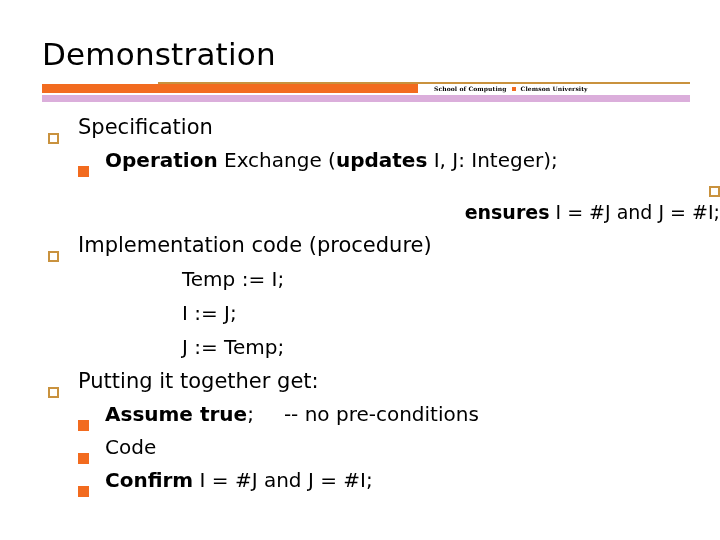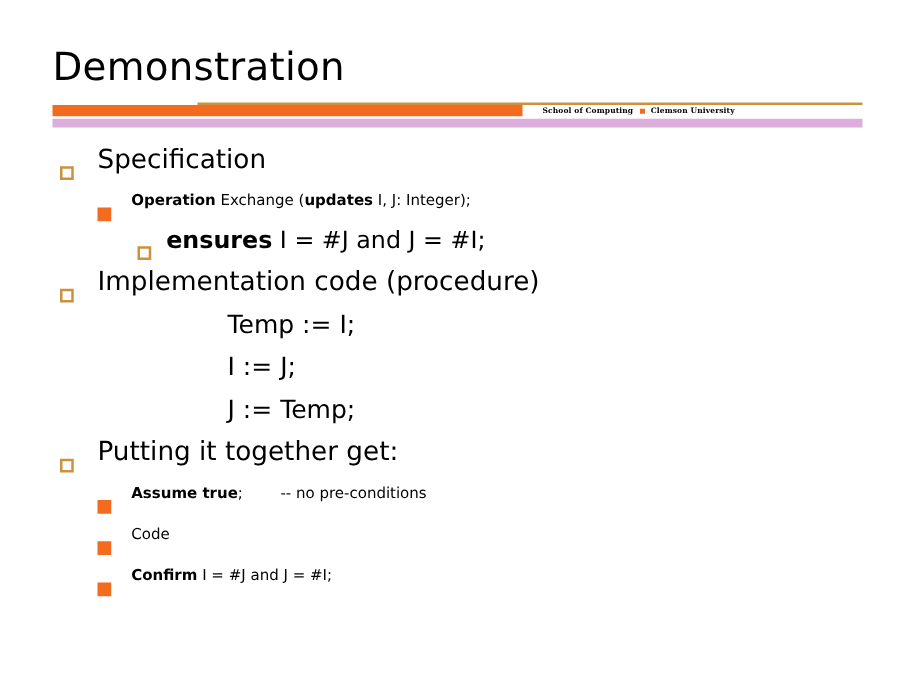--- a/index.html
+++ b/index.html
@@ -124,28 +124,29 @@
   }
 
   
   .lvl2 {
     padding-left: 78px;
     min-height: 33px;
   }
   .lvl2 .bullet { margin-top: 10px; }
   .lvl2 .txt {
     margin-left: 16px;
-    font-size: 12px;
+    font-size: 20px;
     line-height: 33px;
   }
 
   
   .lvl3 {
     padding-left: 110px;
     min-height: 31px;
+    flex-direction: column;
   }
   .lvl3 .bullet { margin-top: 9px; }
   .lvl3 .txt {
     margin-left: 12px;
     font-size: 19px;
     line-height: 31px;
   }
 
   
   .codeline {

